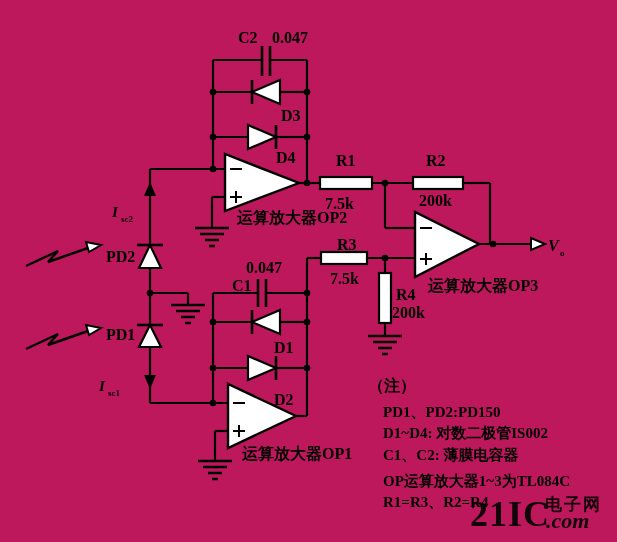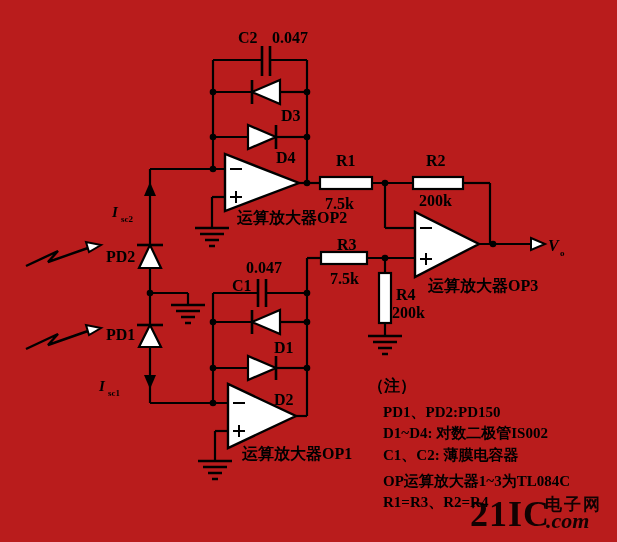--- a/index.html
+++ b/index.html
@@ -1,19 +1,19 @@
 <!DOCTYPE html>
 <html><head>
 <meta charset="utf-8">
 <style>
   html,body{margin:0;padding:0;background:#ffffff;}
   .page{
     position:relative;
     width:617px;height:542px;
-    background:#b91c1c;
+    background:#be185d;
     font-family:"Liberation Serif","DejaVu Serif",serif;
     overflow:hidden;
   }
   svg text{
     font-family:"Liberation Serif","DejaVu Serif",serif;
     font-weight:bold;
     fill:#000;
   }
   .t15{font-size:15px;}
   .t16{font-size:16px;}

